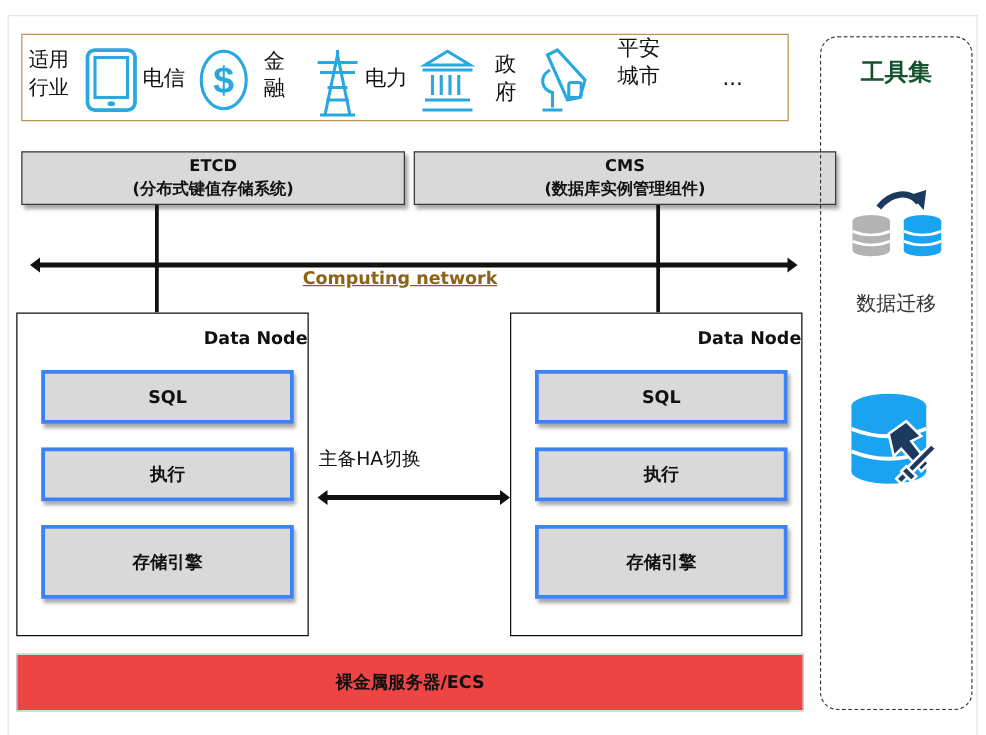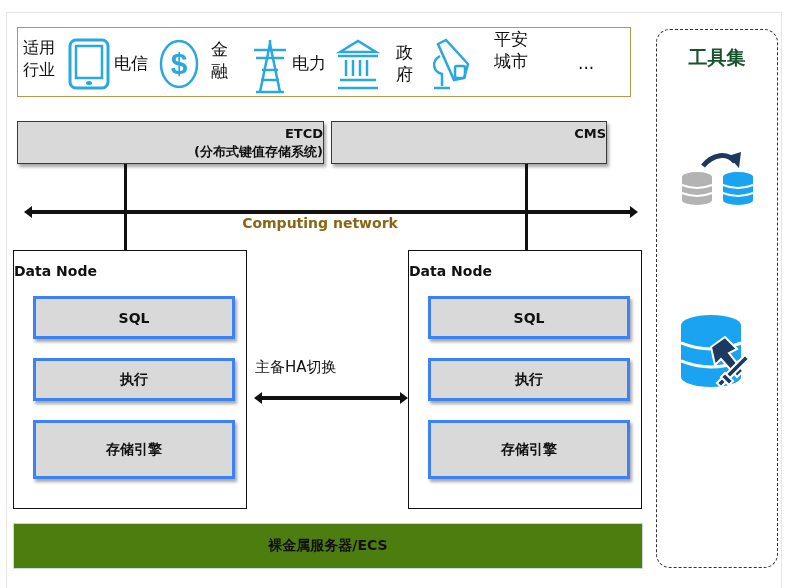--- a/index.html
+++ b/index.html
@@ -2,32 +2,32 @@
 <html><head>
 <meta charset="utf-8">
 <style>
   html, body { margin: 0; padding: 0; background: #ffffff; }
   body { width: 789px; height: 588px; position: relative; overflow: hidden; font-family: "DejaVu Sans", "Liberation Sans", sans-serif; color: #111; }
   .frame { position: absolute; left: 6px; top: 12px; width: 776px; height: 576px; border-left: 1px solid #e6e6e6; border-top: 1px solid #e6e6e6; border-right: 1px solid #e6e6e6; box-sizing: border-box; }
   .industry { position: absolute; left: 17px; top: 27px; width: 614px; height: 70px; border: 1px solid #b8964f; box-sizing: border-box; }
   .ind-label { position: absolute; font-size: 17px; line-height: 22px; color: #111; white-space: nowrap; }
   .ind-label.two { width: 40px; white-space: normal; word-break: break-all; text-align: right; }
   .icon { position: absolute; }
-  .topbox { position: absolute; top: 121px; height: 43px; background: #d9d9d9; border: 1px solid #3a3a3a; box-sizing: border-box; box-shadow: 2px 3px 3px rgba(0,0,0,0.35); text-align: right; font-weight: bold; font-size: 13px; line-height: 18px; padding-top: 3px; }
+  .topbox { position: absolute; top: 121px; height: 43px; background: #d9d9d9; border: 1px solid #3a3a3a; box-sizing: border-box; box-shadow: 2px 3px 3px rgba(0,0,0,0.35); text-align: center; font-weight: bold; font-size: 13px; line-height: 18px; padding-top: 3px; }
   .vline { position: absolute; width: 3px; background: #111; }
   .harrow { position: absolute; height: 4px; background: #111; }
   .harrow::before, .harrow::after { content: ""; position: absolute; top: -4px; border-top: 6px solid transparent; border-bottom: 6px solid transparent; }
   .harrow::before { left: -6px; border-right: 8px solid #111; }
   .harrow::after { right: -6px; border-left: 8px solid #111; }
-  .net-label { position: absolute; left: 0; width: 640px; top: 215px; text-align: center; color: #8b6513; font-weight: bold; font-size: 14px; }
+  .net-label { position: absolute; left: 0; width: 640px; top: 215px; text-align: center; color: #8b6513; font-weight: bold; font-size: 14px; text-decoration: underline; }
   .node { position: absolute; top: 250px; width: 234px; height: 259px; border: 1px solid #111; box-sizing: border-box; background: #fff; }
-  .node-title { position: absolute; left: 0; right: 0; top: 12px; text-align: left; font-weight: bold; font-size: 14px; }
+  .node-title { position: absolute; left: 0; right: 0; top: 12px; text-align: right; font-weight: bold; font-size: 14px; }
   .layer { position: absolute; left: 19px; width: 202px; background: #d9d9d9; border: 3px solid #3b82f6; box-sizing: border-box; box-shadow: 2px 3px 3px rgba(0,0,0,0.35); display: flex; align-items: center; justify-content: center; font-weight: bold; font-size: 14px; }
   .ha-label { position: absolute; left: 255px; width: 150px; top: 358px; text-align: left; font-size: 15px; }
-  .baremetal { position: absolute; left: 13px; top: 523px; width: 630px; height: 46px; background: #4d7c0f; border: 1px solid #c9d8e6; box-sizing: border-box; display: flex; align-items: center; justify-content: center; font-weight: bold; font-size: 14px; }
+  .baremetal { position: absolute; left: 13px; top: 523px; width: 630px; height: 46px; background: #ef4444; border: 1px solid #c9d8e6; box-sizing: border-box; display: flex; align-items: center; justify-content: center; font-weight: bold; font-size: 14px; }
   .toolset { position: absolute; left: 656px; top: 29px; width: 122px; height: 539px; border: 1.5px dashed #333; border-radius: 14px; box-sizing: border-box; }
   .tool-title { position: absolute; left: 0; right: 0; top: 15px; text-align: center; font-weight: bold; font-size: 19px; color: #14532d; }
   .tool-label { position: absolute; left: 0; right: 0; text-align: center; font-size: 16px; color: #333; }
 </style>
 </head>
 <body>
 
 <div class="frame"></div>
 
 <div class="industry">
@@ -83,22 +83,23 @@
   </svg>
   <div class="ind-label two" style="left:470px; top:0; width:40px;">平安城市</div>
 
   <div class="ind-label" style="left:560px; top:24px;">...</div>
 </div>
 
 <div class="topbox" style="left:17px; width:307px;">
   <div>ETCD</div>
   <div>(分布式键值存储系统)</div>
 </div>
-<div class="topbox" style="left:331px; width:276px;">
+<div class="topbox" style="left:331px; width:338px;">
   <div>CMS</div>
+  <div>(数据库实例管理组件)</div>
 </div>
 
 <div class="vline" style="left:124px; top:164px; height:86px;"></div>
 <div class="vline" style="left:525px; top:164px; height:86px;"></div>
 
 <div class="harrow" style="left:30px; top:210px; width:602px;"></div>
 <div class="net-label">Computing network</div>
 
 <div class="node" style="left:13px;">
   <div class="node-title">Data Node</div>
@@ -137,20 +138,21 @@
     <g fill="#1aa3f0">
       <ellipse cx="57" cy="27" rx="15" ry="5"></ellipse>
       <rect x="42" y="27" width="30" height="23"></rect>
       <ellipse cx="57" cy="50" rx="15" ry="5"></ellipse>
     </g>
     <g stroke="#fff" stroke-width="2" fill="none">
       <path d="M42 35 Q57 41 72 35"></path>
       <path d="M42 43 Q57 49 72 43"></path>
     </g>
   </svg>
+  <div class="tool-label" style="top:203px;">数据迁移</div>
 
   <svg style="position:absolute; left:24px; top:283px;" width="74" height="80" viewBox="0 0 74 80">
     <g fill="#1aa3f0">
       <ellipse cx="30" cy="12" rx="30" ry="10"></ellipse>
       <rect x="0" y="12" width="60" height="52"></rect>
       <ellipse cx="30" cy="64" rx="30" ry="10"></ellipse>
     </g>
     <g stroke="#fff" stroke-width="3" fill="none">
       <path d="M0 30 Q30 42 60 30"></path>
       <path d="M0 48 Q30 60 60 48"></path>

